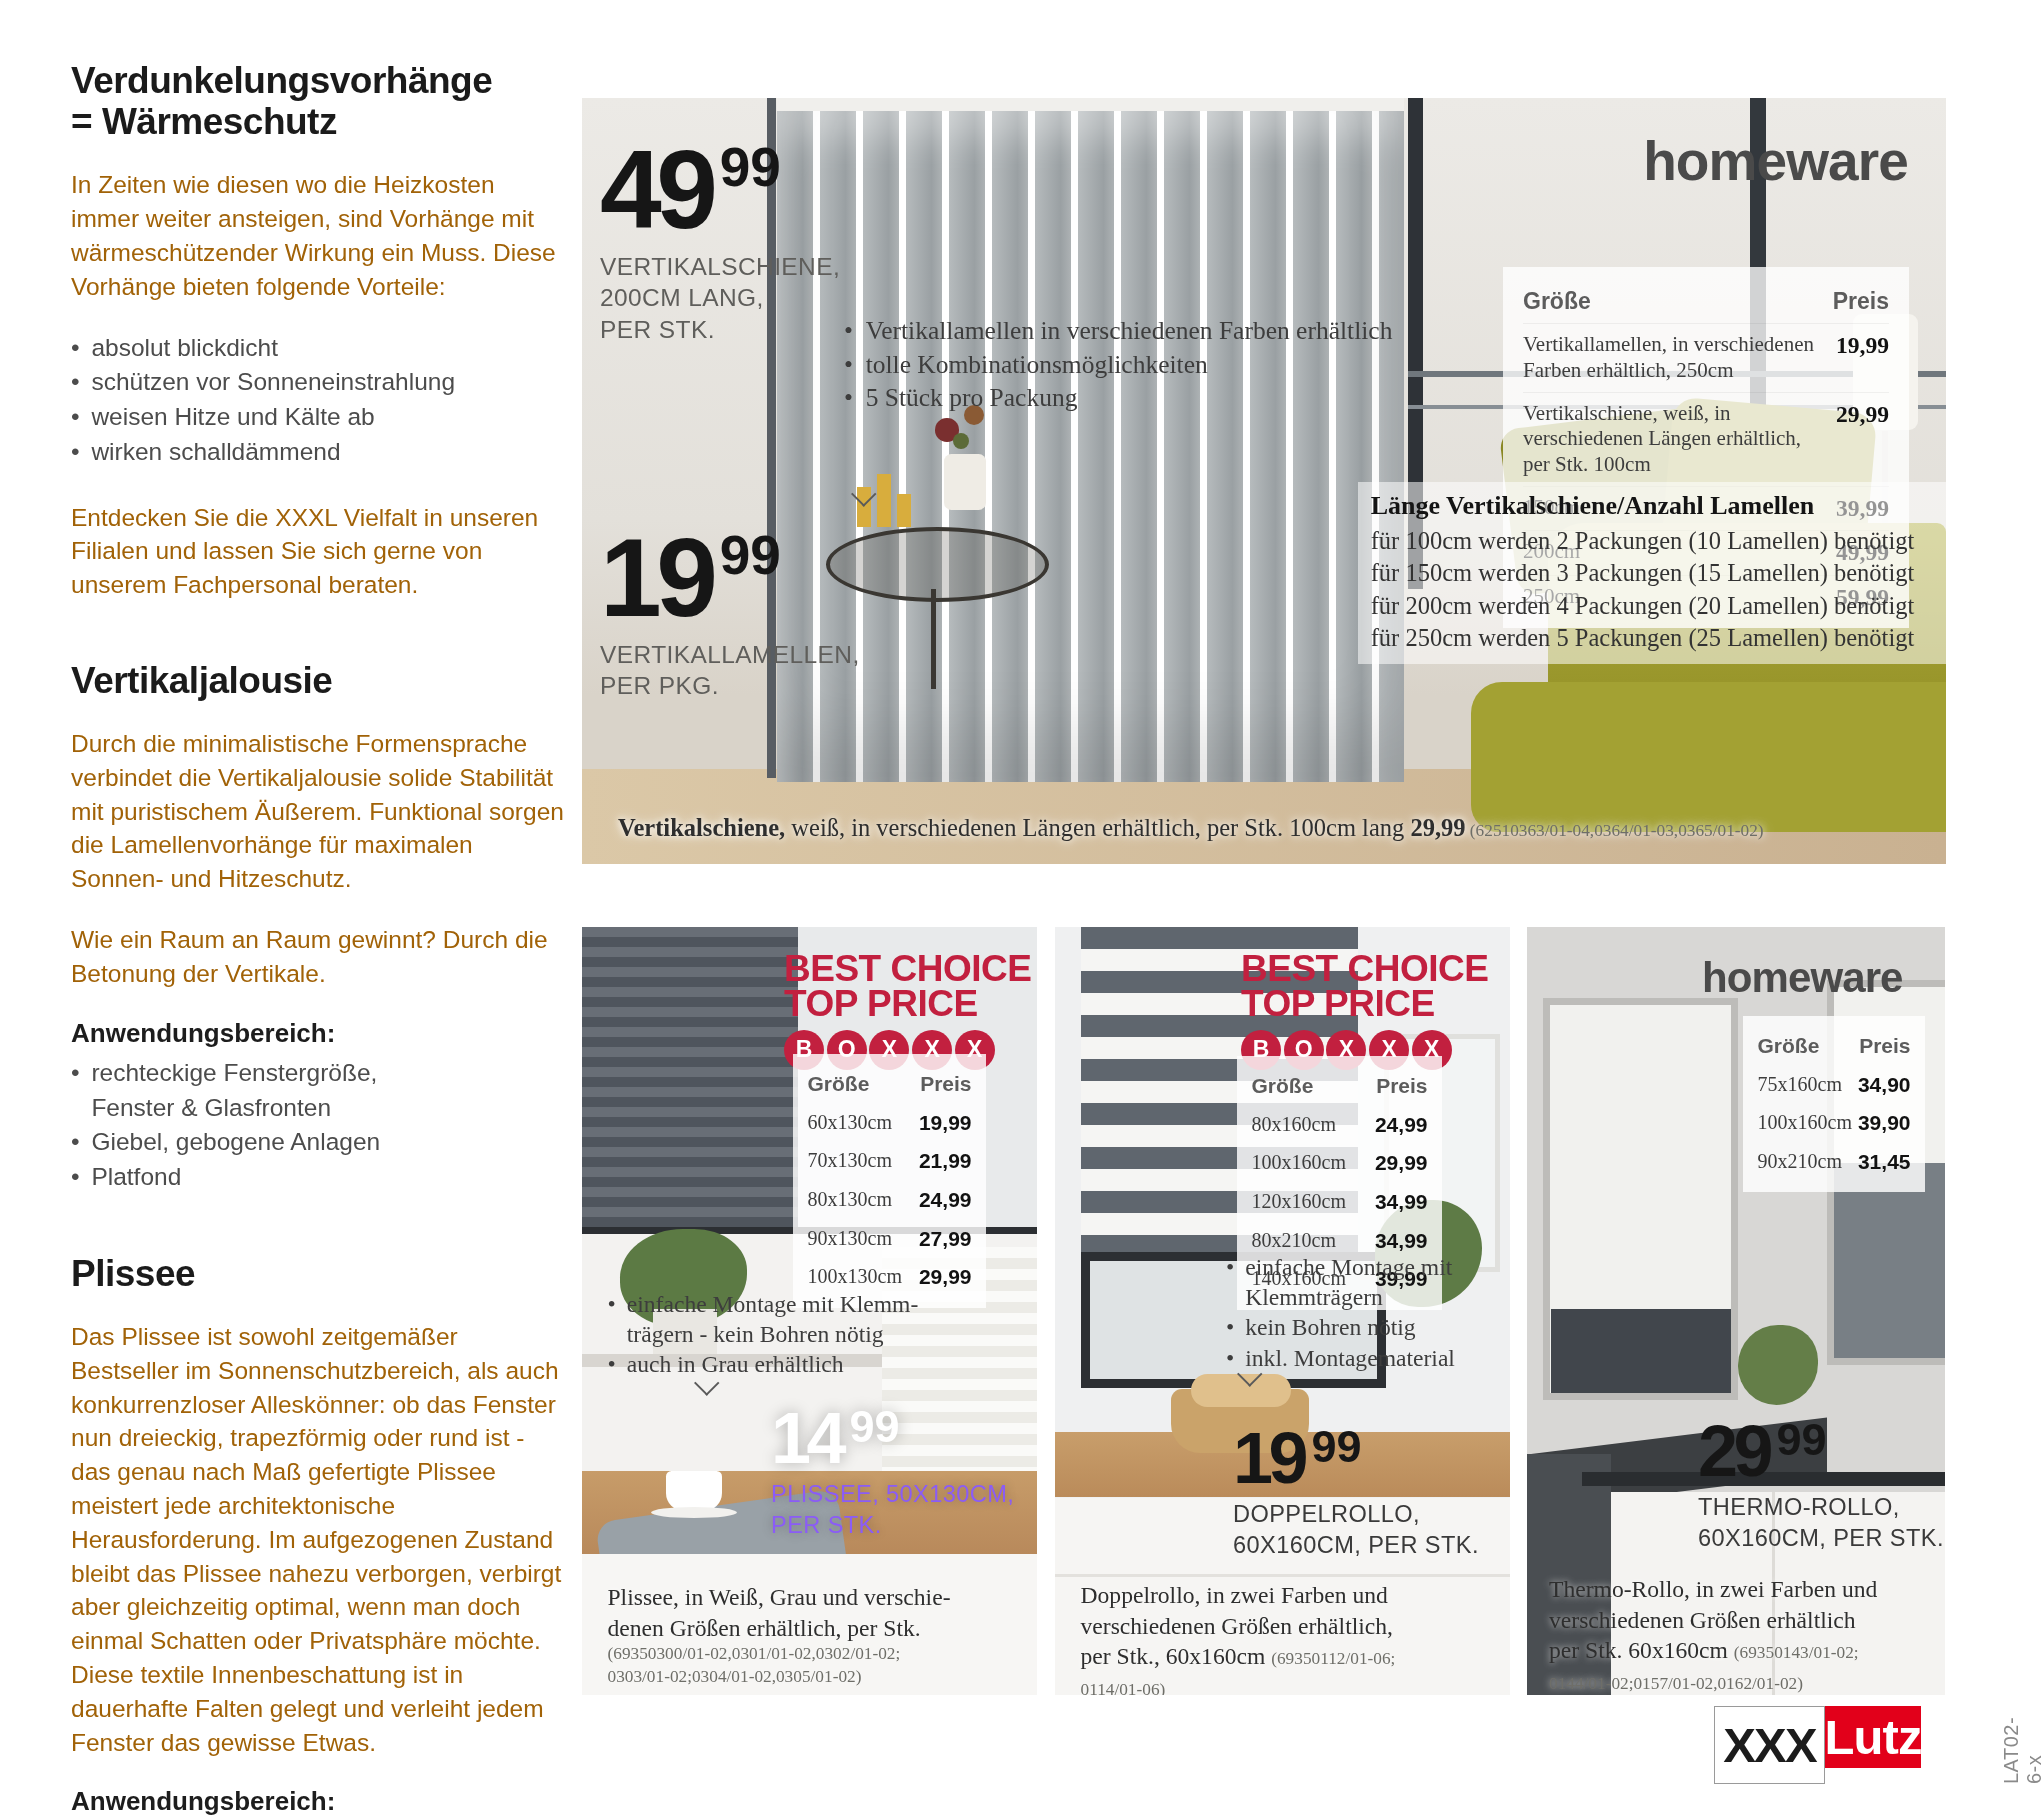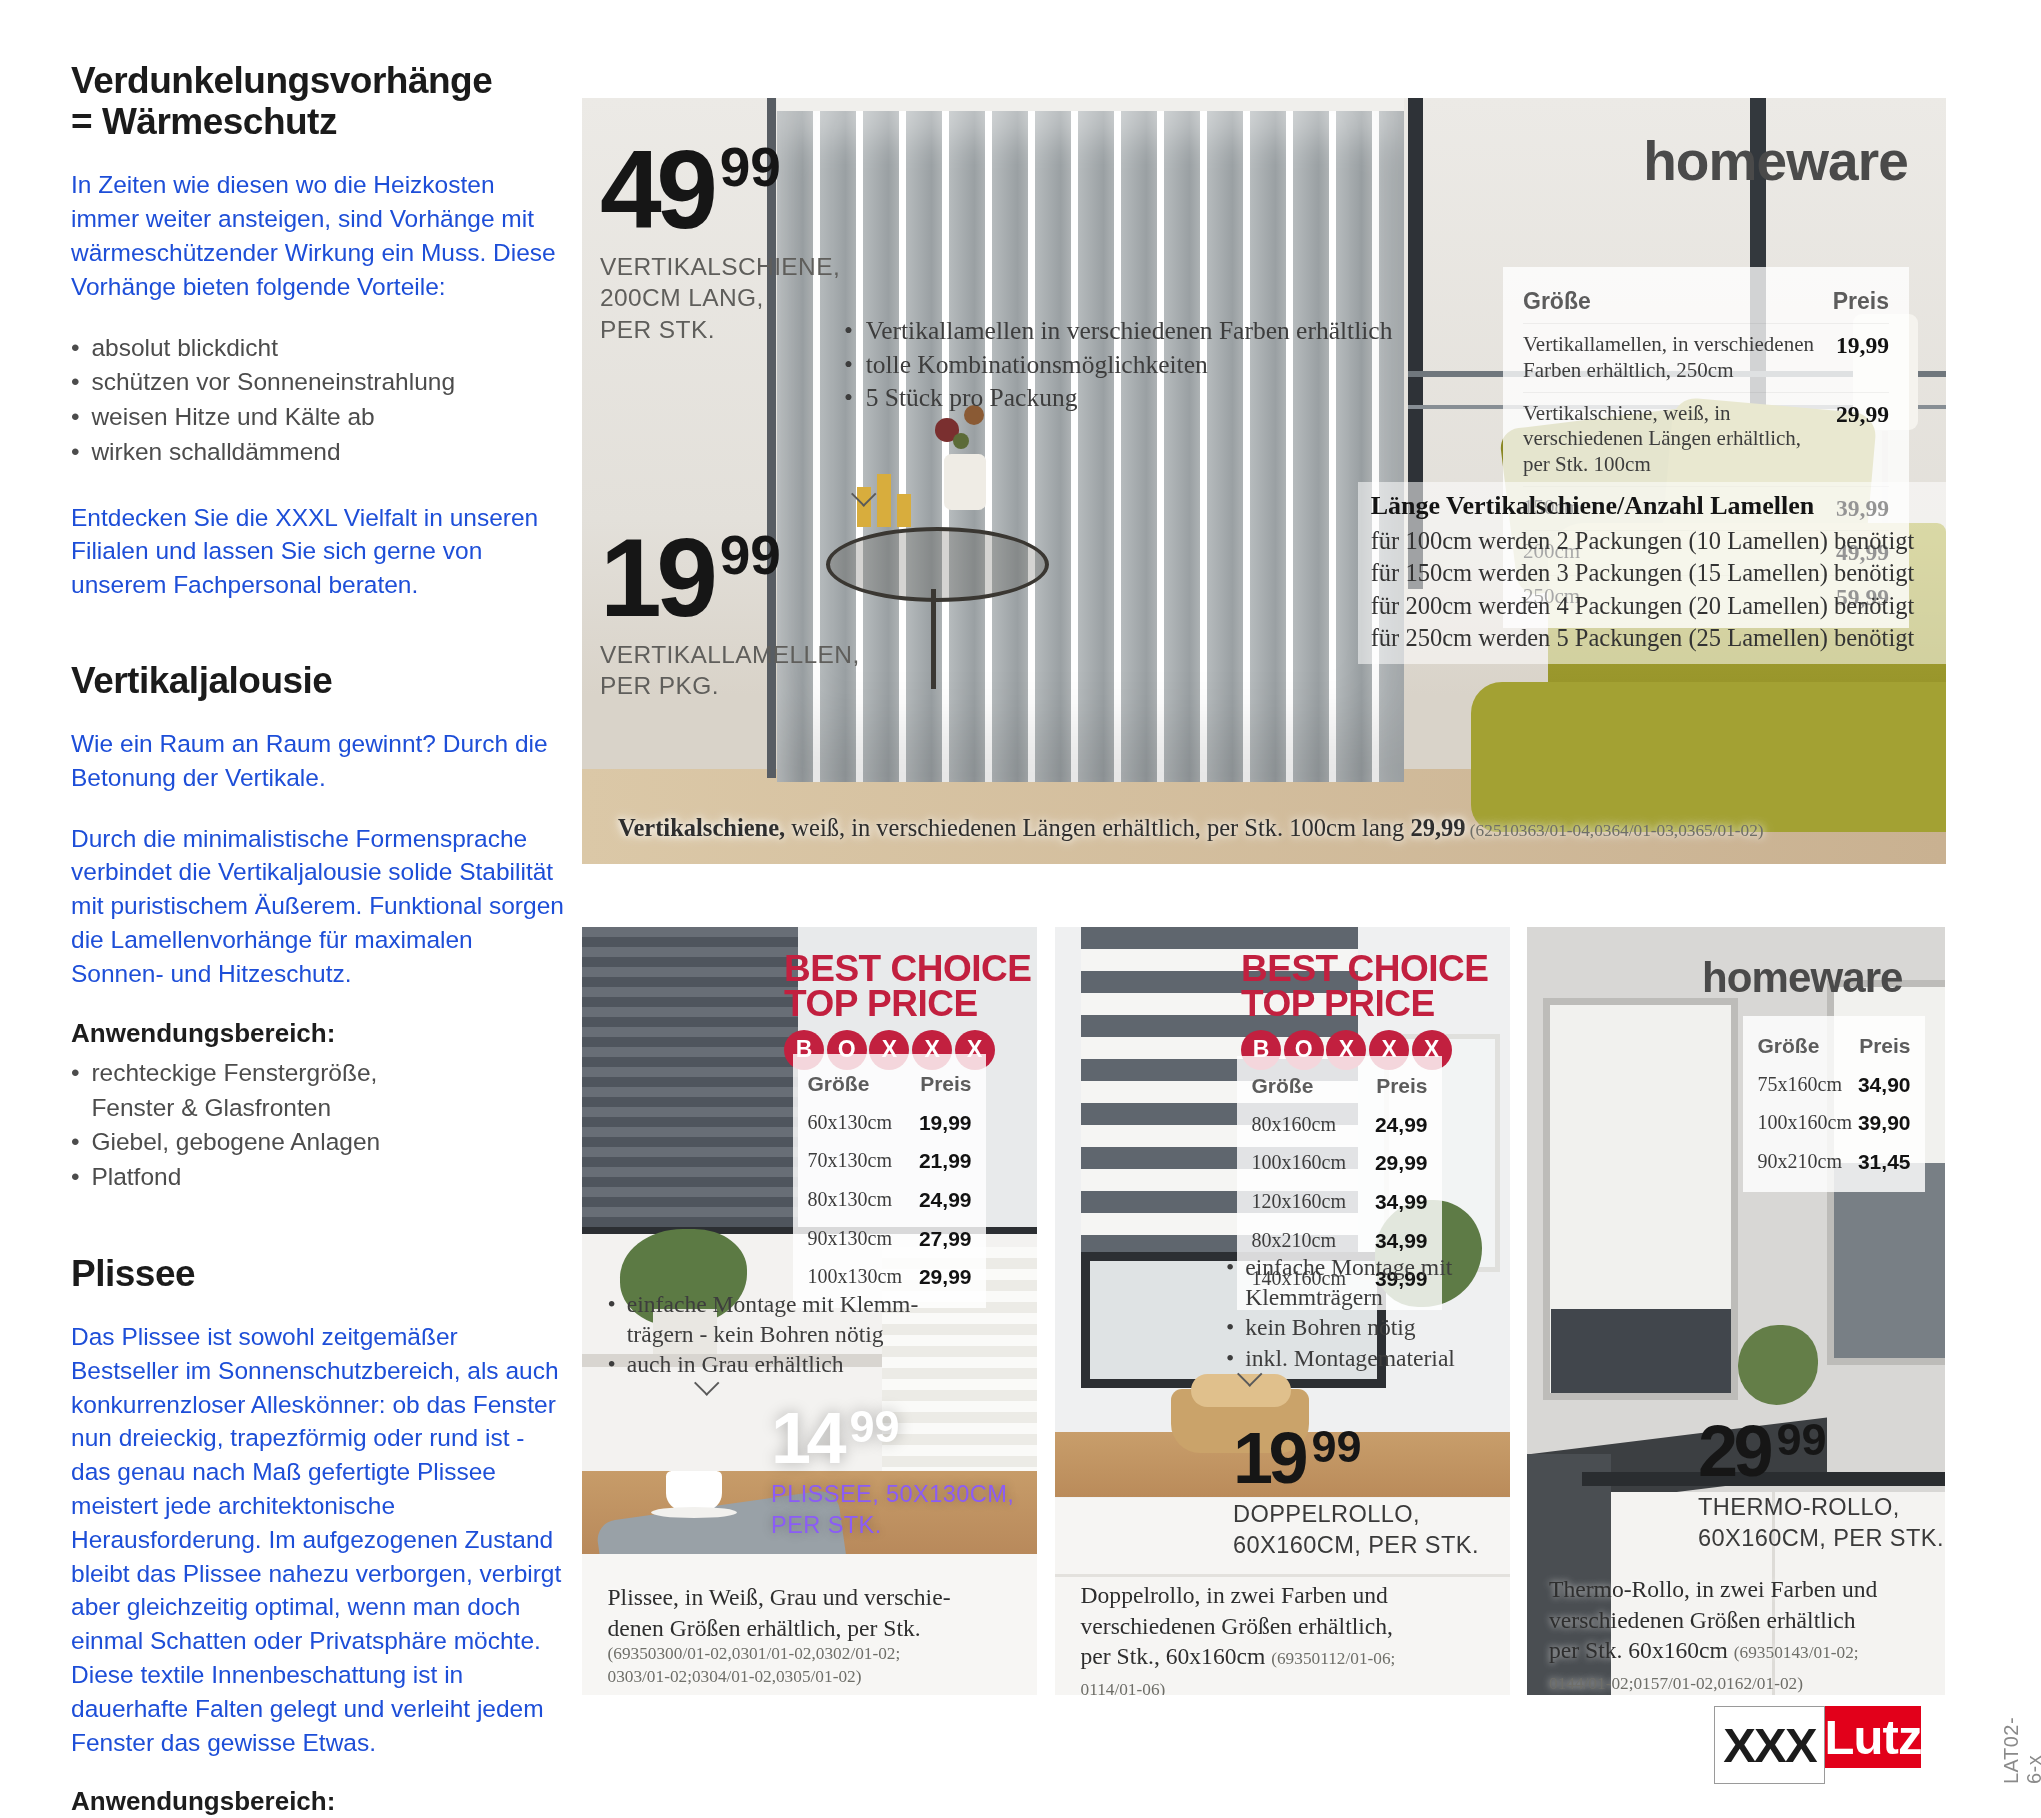--- a/index.html
+++ b/index.html
@@ -5,21 +5,21 @@
   html,body{margin:0;padding:0;}
   body{width:2042px;height:1818px;position:relative;background:#ffffff;
        font-family:"Liberation Sans", sans-serif;color:#2b2b2b;overflow:hidden;}
   .pre{white-space:pre-line;}
   .serif{font-family:"Liberation Serif", serif;}
 
   
   .leftcol{position:absolute;left:71px;top:60px;width:498px;}
   .h1{font-size:37px;font-weight:800;color:#1b1b1b;letter-spacing:-0.5px;line-height:1.12;margin:0 0 25.5px 0;}
   .h1.sp{margin-top:58px;}
-  .body-p{font-size:24.5px;line-height:1.38;color:#1d4ed8;margin:4px 0 27px 0;}
+  .body-p{font-size:24.5px;line-height:1.38;color:#a16207;margin:4px 0 27px 0;}
   .blist{margin:5.5px 0 31px 0;}
   .brow{display:flex;gap:11.8px;font-size:24.5px;line-height:1.42;color:#4c4c4c;}
   .brow .b{color:#4c4c4c;}
   .anw-label{font-size:26px;font-weight:800;color:#1d1d1d;margin:0 0 7.3px 0;}
 
   
   .hero{position:absolute;left:582px;top:98px;width:1364px;height:766px;overflow:hidden;
         background:linear-gradient(180deg,#eceae6 0%,#e3e0da 55%,#d9d3c9 78%);}
   .hero .floor{position:absolute;left:0;bottom:0;width:100%;height:95px;background:linear-gradient(90deg,#dbc8a7,#c9b191);}
   .hero .framebar{position:absolute;left:185px;top:0;width:9px;height:680px;background:#585d63;}
@@ -183,22 +183,22 @@
           <span>weisen Hitze und Kälte ab</span>
         </div>
       <div class="brow">
           <span class="b">•</span>
           <span>wirken schalldämmend</span>
         </div>
     </div>
     <p class="body-p" style="margin-bottom:0;">Entdecken Sie die XXXL Vielfalt in unseren Filialen und lassen Sie sich gerne von unserem Fachpersonal beraten.</p>
 
     <h1 class="h1 sp">Vertikaljalousie</h1>
+    <p class="body-p">Durch die minimalistische Formensprache verbindet die Vertikaljalousie solide Stabilität mit puristischem Äußerem. Funktional sorgen die Lamellenvorhänge für maximalen Sonnen- und Hitzeschutz.</p>
     <p class="body-p">Wie ein Raum an Raum gewinnt? Durch die Betonung der Vertikale.</p>
-    <p class="body-p">Durch die minimalistische Formensprache verbindet die Vertikaljalousie solide Stabilität mit puristischem Äußerem. Funktional sorgen die Lamellenvorhänge für maximalen Sonnen- und Hitzeschutz.</p>
     <div class="anw">
       <div class="anw-label">Anwendungsbereich:</div>
       <div class="brow">
           <span class="b">•</span>
           <span class="pre">rechteckige Fenstergröße,
 Fenster &amp; Glasfronten</span>
         </div>
       <div class="brow">
           <span class="b">•</span>
           <span>Giebel, gebogene Anlagen</span>

